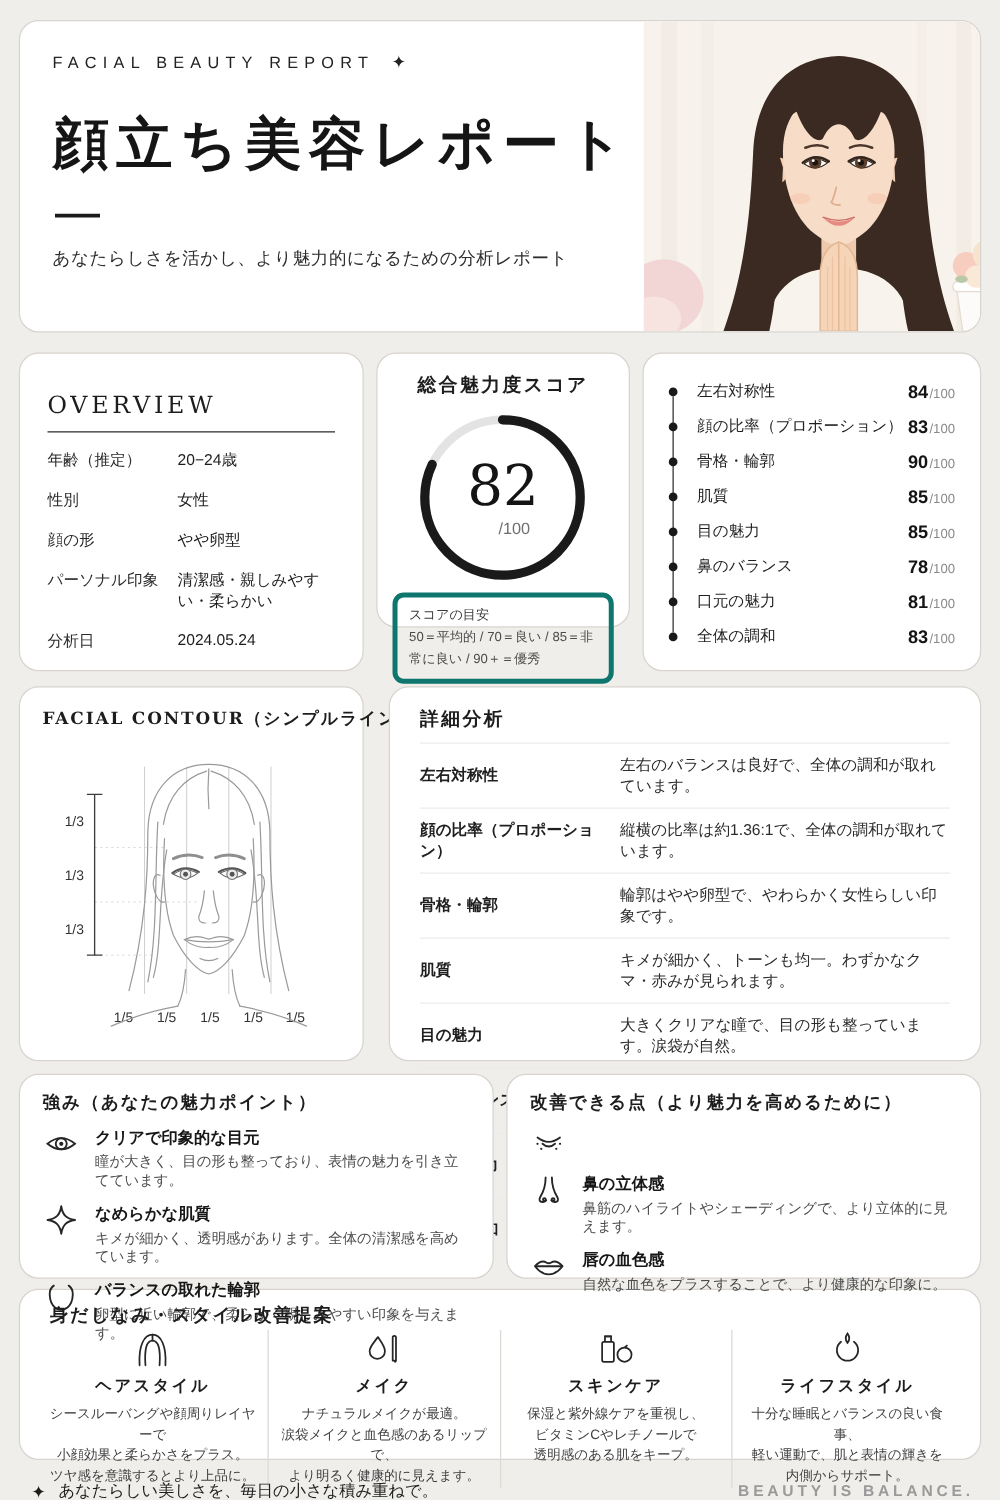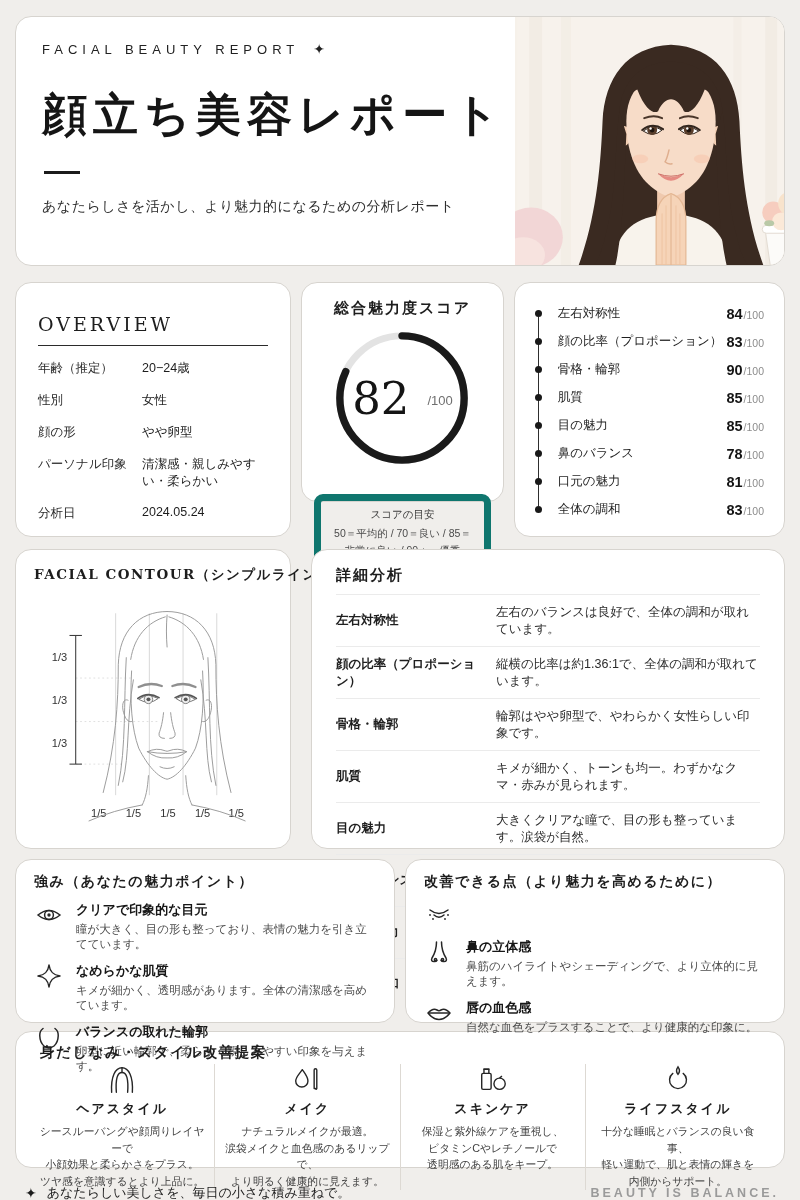--- a/index.html
+++ b/index.html
@@ -25,24 +25,24 @@
     letter-spacing:3px;margin:0;padding-bottom:10px;border-bottom:1.5px solid #2b2b2b;}
   .ov-rows{margin-top:14px;}
   .ov-row{display:flex;margin-bottom:15px;font-size:12.5px;}
   .ov-label{width:104px;flex:none;color:#2a2a2a;}
   .ov-value{flex:1;color:#1d1d1d;}
 
   .score-card{width:206px;height:220px;padding:14px 12px;text-align:center;}
   .score-title{font-size:15px;font-weight:bold;letter-spacing:2px;margin:2px 0 6px;}
   .ring-wrap{position:relative;width:148px;height:148px;margin:0 auto;}
   .ring-wrap svg{display:block;}
-  .ring-center{position:absolute;inset:0;display:flex;flex-direction:row;align-items:center;justify-content:center;}
+  .ring-center{position:absolute;inset:0;display:flex;flex-direction:column;align-items:center;justify-content:center;}
   .score-value{font-family:"DejaVu Serif","Liberation Serif",serif;font-size:45px;color:#141414;line-height:1;}
   .score-max{font-size:13px;color:#6f6f6f;margin-top:4px;margin-left:18px;}
-  .score-note{border:7px solid #0f766e;border-radius:9px;margin-top:22px;padding:7px 9px;text-align:center;}
+  .score-note{border:4px solid #0f766e;border-radius:9px;margin-top:2px;padding:7px 9px;text-align:left;}
   .note-title{font-size:10.5px;color:#3a3a3a;margin-bottom:3px;}
   .note-body{font-size:10.5px;color:#4a4a4a;line-height:1.6;}
 
   .metrics-card{width:276px;height:255px;padding:22px 20px 18px;}
   .metrics{position:relative;height:100%;display:flex;flex-direction:column;justify-content:space-between;}
   .metrics:before{content:"";position:absolute;left:3px;top:12px;bottom:12px;width:1px;background:#2e2e2e;}
   .m-row{display:flex;align-items:center;position:relative;}
   .m-bullet{width:7px;height:7px;border-radius:50%;background:#191919;flex:none;margin-right:16px;}
   .m-label{font-size:12.5px;color:#1f1f1f;flex:1;white-space:nowrap;}
   .m-value{font-size:14.5px;font-weight:bold;color:#141414;}

